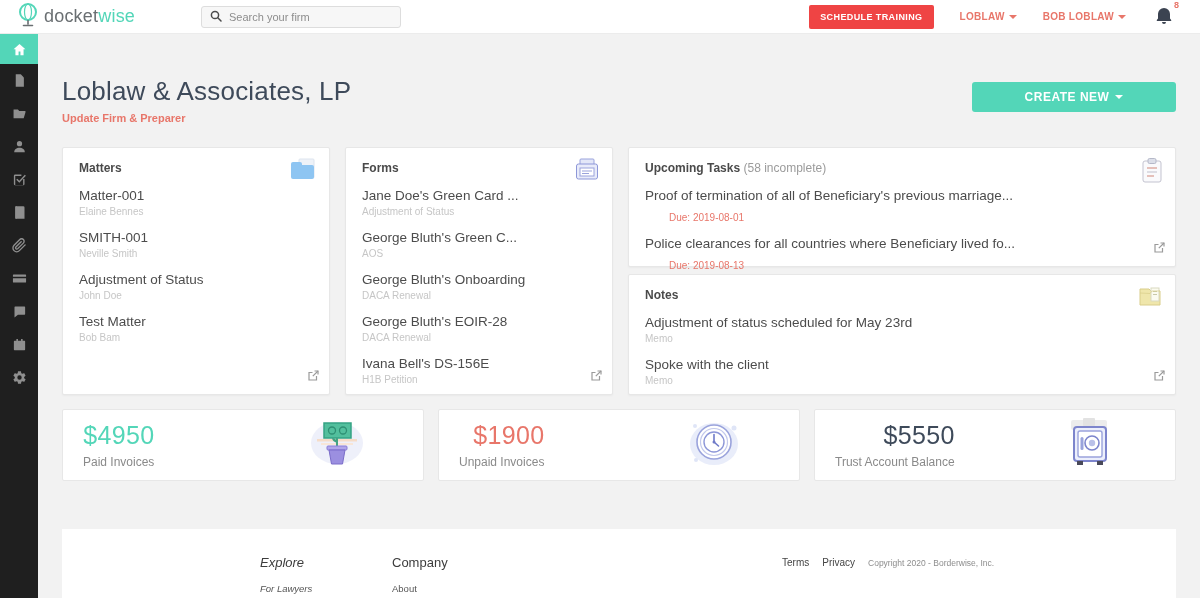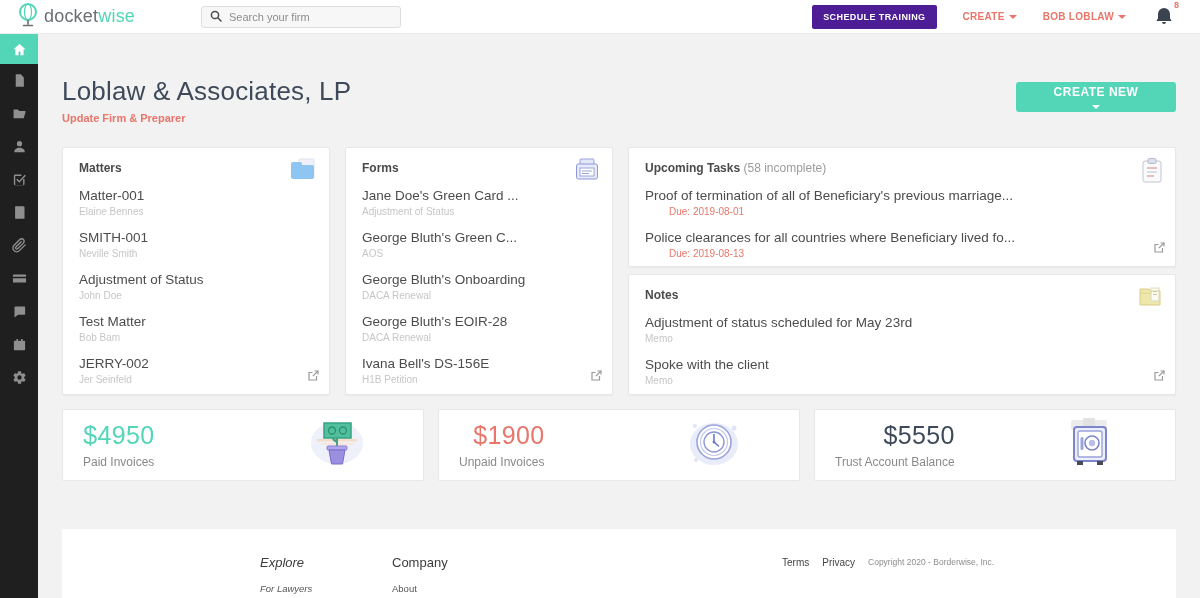--- a/index.html
+++ b/index.html
@@ -12,21 +12,21 @@
   .logo { display:flex; align-items:center; gap:4px; width:185px; }
   .logo-text { font-size:18px; letter-spacing:.2px; color:#6a6f72; }
   .logo-text b { font-weight:400; }
   .logo-teal { color:#53d6b8; }
   .search-box { display:flex; align-items:center; gap:7px; width:200px; height:22px; background:#f7f7f7;
                 border:1px solid #ddd; border-radius:3px; padding:0 8px; }
   .search-box input { border:none; outline:none; background:transparent; font-size:11px; color:#555;
                       font-family:"Liberation Sans", sans-serif; width:150px; }
   .search-box input::placeholder { color:#8d8d8d; }
   .top-spacer { flex:1; }
-  .btn-coral { background:#4c1d95; color:#fff; font-size:9px; font-weight:bold; letter-spacing:.4px;
+  .btn-coral { background:#ef4444; color:#fff; font-size:9px; font-weight:bold; letter-spacing:.4px;
                padding:7px 11px; border:none; border-radius:2px; cursor:pointer;
                font-family:"Liberation Sans", sans-serif; }
   .top-link { color:#e8766a; font-size:10px; font-weight:bold; letter-spacing:.3px; margin-left:26px;
               display:flex; align-items:center; gap:4px; cursor:pointer; }
   .caret-down { width:0; height:0; border-left:4px solid transparent; border-right:4px solid transparent;
                 border-top:4px solid #e8766a; display:inline-block; }
   .caret-down.white { border-top-color:#fff; }
   .bell-wrap { position:relative; margin-left:30px; margin-right:12px; cursor:pointer; }
   .bell-badge { position:absolute; top:-6px; right:-7px; color:#e8766a; font-size:9px; font-weight:bold; }
 
@@ -36,60 +36,60 @@
   .side-item svg { width:15px; height:15px; fill:#8f8f8f; }
   .side-item.active { height:30px; background:#53d6b8; }
   .side-item.active svg { fill:#fff; }
 
   
   .main { position:absolute; top:34px; left:38px; width:1162px; bottom:0; background:#f2f2f2; overflow:hidden; }
   .content { padding:0 24px; position:relative; }
   .page-head { padding-top:42px; }
   .page-title { font-size:26px; color:#3e4a5a; font-weight:500; letter-spacing:.2px; }
   .page-sub { margin-top:5px; font-size:11px; font-weight:bold; color:#e8766a; cursor:pointer; display:inline-block; }
-  .btn-create { position:absolute; top:48px; right:24px; width:160px; height:30px; background:#53d6b8;
+  .btn-create { position:absolute; top:48px; right:24px; width:204px; height:30px; background:#53d6b8;
                 color:#fff; font-size:12px; font-weight:bold; letter-spacing:.5px; border:none; border-radius:3px;
                 cursor:pointer; font-family:"Liberation Sans", sans-serif; display:flex; align-items:center;
-                justify-content:center; gap:6px;flex-direction:column; }
+                justify-content:center; gap:6px; }
 
   
   .cards-row { display:flex; gap:15px; margin-top:21px;align-items:center; }
   .card { background:#fff; border:1px solid #e7e7e7; border-radius:2px; box-shadow:0 1px 2px rgba(0,0,0,.04);
           position:relative; padding:13px 16px; }
   .card-sm { width:268px; height:248px; }
   .col-right { flex:1; display:flex; flex-direction:column; gap:7px; }
   .card-wide { height:120px; }
   .card-wide.notes-card { height:121px; }
   .card-title { font-size:12px; font-weight:bold; color:#4a4a4a; }
   .card-title .count { font-weight:normal; color:#9b9b9b; }
   .corner-icon { position:absolute; top:10px; right:12px; }
   .item { margin-top:13px; cursor:pointer; }
   .item-title { font-size:13.5px; color:#4c4c4c; line-height:15px; white-space:nowrap; overflow:hidden; }
   .item-sub { font-size:10px; color:#c6c6c6; margin-top:3px; }
-  .item-due { font-size:10px; color:#e8766a; margin-top:3px;padding-left:24px; }
+  .item-due { font-size:10px; color:#e8766a; margin-top:9px;padding-left:24px; }
   .ext-link { position:absolute; bottom:8px; right:10px; cursor:pointer; }
 
   
   .stats-row { display:flex; gap:14px; margin-top:14px;text-align:right; }
   .stat-card { flex:1; height:72px; background:#fff; border:1px solid #e7e7e7; border-radius:2px;
                display:flex; align-items:center; justify-content:space-between; padding:0 58px 0 20px; cursor:default; }
   .stat-amount { font-size:25px; letter-spacing:.3px; }
   .stat-amount.teal { color:#53d6b8; }
   .stat-amount.coral { color:#e8766a; }
   .stat-amount.navy { color:#3e4a5a; }
   .stat-label { font-size:12px; color:#8a8a8a; margin-top:5px; }
 
   
   .footer { background:#fff; margin-top:48px; height:200px; position:relative; padding-top:26px; }
   .foot-col { position:absolute; top:26px; }
   .foot-col.explore { left:198px;font-style:italic; }
   .foot-col.company { left:330px; }
   .foot-head { font-size:13px; color:#3c3c3c; }
   .foot-link { font-size:9.5px; color:#555; margin-top:13px; cursor:pointer; }
-  .legal { position:absolute; left:720px; top:28px; display:flex; gap:13px; }
+  .legal { position:absolute; left:720px; top:28px; display:flex; align-items:center; gap:13px; }
   .legal-link { font-size:10px; color:#444; cursor:pointer; }
   .copyright { font-size:8.5px; color:#8d8d8d; }
 </style>
 </head>
 <body>
 
 <div class="topbar">
   <div class="logo">
     <span>
       <svg width="24" height="26" viewBox="0 0 24 26">
@@ -105,21 +105,21 @@
       <svg width="12" height="12" viewBox="0 0 12 12">
           <circle cx="5" cy="5" r="3.6" fill="none" stroke="#4a4a4a" stroke-width="1.5"></circle>
           <line x1="7.8" y1="7.8" x2="11" y2="11" stroke="#4a4a4a" stroke-width="1.5" stroke-linecap="round"></line>
         </svg>
     </span>
     <input type="text" placeholder="Search your firm" style="">
   </div>
   <div class="top-spacer"></div>
   <button class="btn-coral">SCHEDULE TRAINING</button>
   <div class="top-link">
-    <span>CREATE</span>
+    <span>LOBLAW</span>
     <span class="caret-down"></span>
   </div>
   <div class="top-link">
     <span>BOB LOBLAW</span>
     <span class="caret-down"></span>
   </div>
   <div class="bell-wrap">
     <span>
       <svg width="16" height="18" viewBox="0 0 16 18">
           <path d="M8 18a2 2 0 0 0 2-2H6a2 2 0 0 0 2 2zm6-5.5V8a6 6 0 1 0-12 0v4.5L.8 14v1h14.4v-1z" fill="#3b4351"></path>
@@ -220,24 +220,20 @@
           <div class="item-title">SMITH-001</div>
           <div class="item-sub">Neville Smith</div>
         </div>
         <div class="item">
           <div class="item-title">Adjustment of Status</div>
           <div class="item-sub">John Doe</div>
         </div>
         <div class="item">
           <div class="item-title">Test Matter</div>
           <div class="item-sub">Bob Bam</div>
-        </div>
-        <div class="item">
-          <div class="item-title">JERRY-002</div>
-          <div class="item-sub">Jer Seinfeld</div>
         </div>
         <span class="ext-link">
           <svg width="12" height="12" viewBox="0 0 12 12" fill="none" stroke="#9a9a9a" stroke-width="1.2">
               <path d="M5.5 2.5H2v7.5h7.5V6"></path>
               <path d="M7.5 1h3.5v3.5"></path>
               <path d="M11 1L5.8 6.2"></path>
             </svg>
         </span>
       </div>
 

